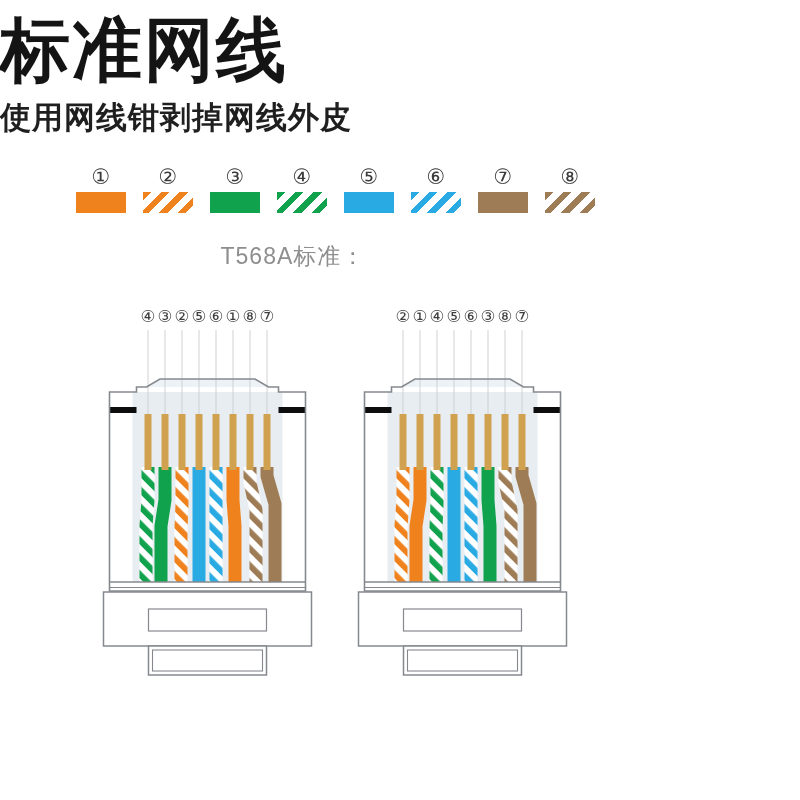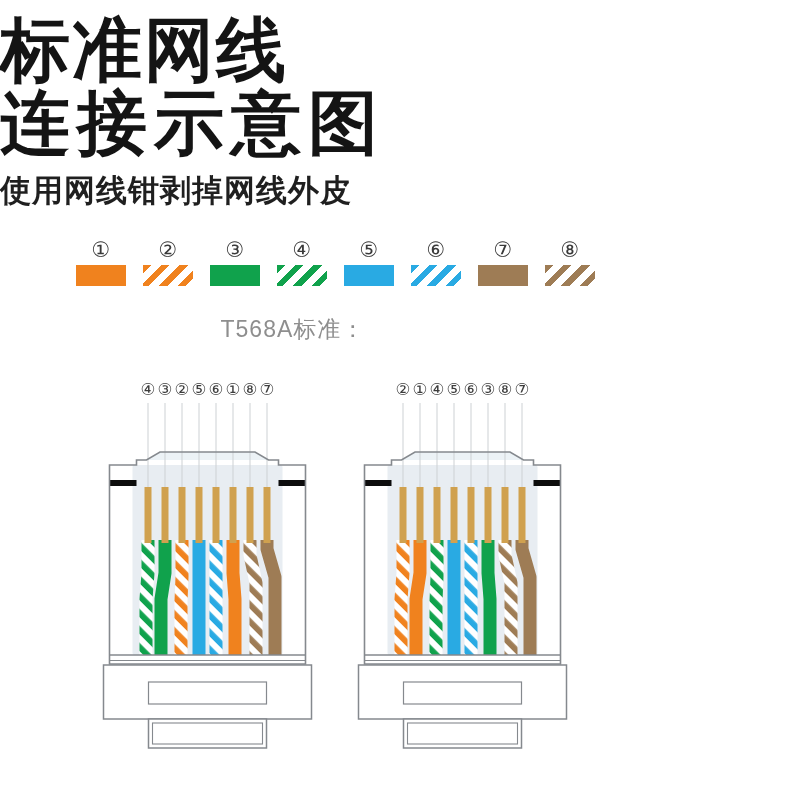--- a/index.html
+++ b/index.html
@@ -29,21 +29,20 @@
   svg text.wirenum { font-family: "DejaVu Sans", sans-serif; font-size: 16.5px; fill: #3d3d3d; }
   svg .outline { stroke: #85898e; fill: none; }
 </style>
 </head>
 <body>
 
 <div class="page">
 
   <div class="title">
     <div class="t1">标准网线</div>
-    <div class="t2">连接示意图</div>
   </div>
 
   <div class="subtitle">
     <div>使用网线钳剥掉网线外皮</div>
   </div>
 
   <div class="legend" id="legend">
       <div class="legend-item">
         <div class="legend-num">①</div>
         <div class="swatch" style="background: rgb(240, 130, 30);"></div>

